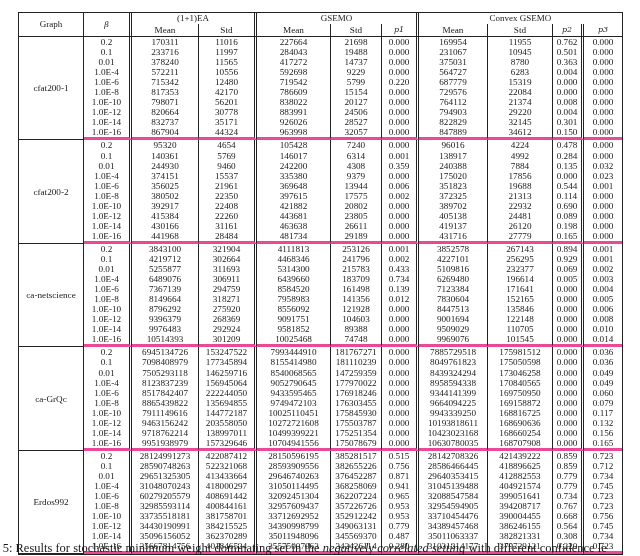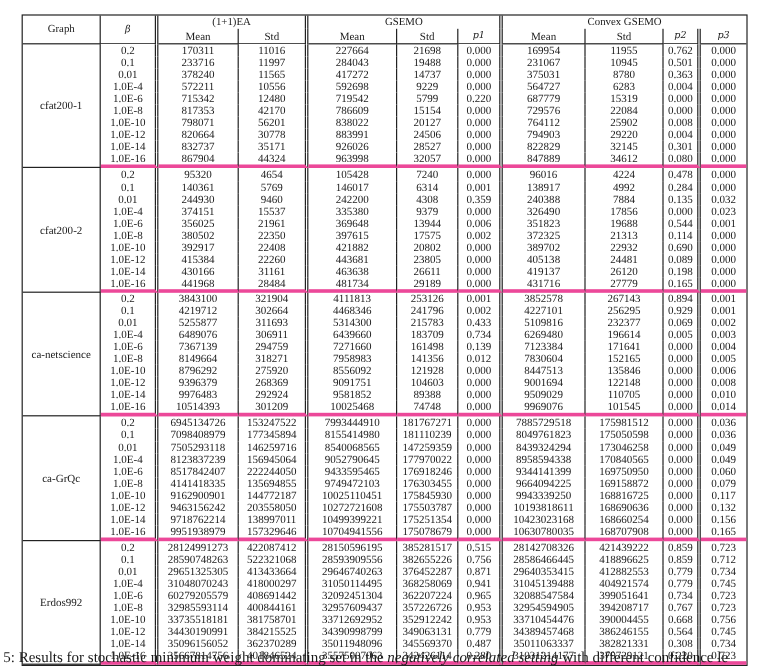--- a/index.html
+++ b/index.html
@@ -136,21 +136,21 @@
         <td class=" b">0.000</td>
       </tr>
       <tr>
         <td class="dbl">1.0E-10</td>
         <td class="br">798071</td>
         <td class="dbl">56201</td>
         <td class="br">838022</td>
         <td class="br">20127</td>
         <td class="dbl b">0.000</td>
         <td class="br b">764112</td>
-        <td class="br">25902</td>
+        <td class="br">21374</td>
         <td class="dbl b">0.008</td>
         <td class=" b">0.000</td>
       </tr>
       <tr>
         <td class="dbl">1.0E-12</td>
         <td class="br">820664</td>
         <td class="dbl">30778</td>
         <td class="br">883991</td>
         <td class="br">24506</td>
         <td class="dbl b">0.000</td>
@@ -173,21 +173,21 @@
       </tr>
       <tr class="last">
         <td class="dbl">1.0E-16</td>
         <td class="br">867904</td>
         <td class="dbl">44324</td>
         <td class="br">963998</td>
         <td class="br">32057</td>
         <td class="dbl b">0.000</td>
         <td class="br b">847889</td>
         <td class="br">34612</td>
-        <td class="dbl">0.080</td>
+        <td class="dbl">0.150</td>
         <td class=" b">0.000</td>
       </tr>
       <tr>
         <td rowspan="10" class="br graph-cell">cfat200-2</td>
         <td class="dbl">0.2</td>
         <td class="br b">95320</td>
         <td class="dbl">4654</td>
         <td class="br">105428</td>
         <td class="br">7240</td>
         <td class="dbl b">0.000</td>
@@ -220,21 +220,21 @@
         <td class="dbl">0.135</td>
         <td class=" b">0.032</td>
       </tr>
       <tr>
         <td class="dbl">1.0E-4</td>
         <td class="br">374151</td>
         <td class="dbl">15537</td>
         <td class="br">335380</td>
         <td class="br">9379</td>
         <td class="dbl b">0.000</td>
-        <td class="br b">326490</td>
+        <td class="br b">175020</td>
         <td class="br">17856</td>
         <td class="dbl b">0.000</td>
         <td class=" b">0.023</td>
       </tr>
       <tr>
         <td class="dbl">1.0E-6</td>
         <td class="br">356025</td>
         <td class="dbl">21961</td>
         <td class="br">369648</td>
         <td class="br">13944</td>
@@ -350,21 +350,21 @@
         <td class="dbl">0.734</td>
         <td class="br b">6269480</td>
         <td class="br">196614</td>
         <td class="dbl b">0.005</td>
         <td class=" b">0.003</td>
       </tr>
       <tr>
         <td class="dbl">1.0E-6</td>
         <td class="br">7367139</td>
         <td class="dbl">294759</td>
-        <td class="br">7271660</td>
+        <td class="br">8584520</td>
         <td class="br">161498</td>
         <td class="dbl">0.139</td>
         <td class="br b">7123384</td>
         <td class="br">171641</td>
         <td class="dbl b">0.000</td>
         <td class=" b">0.004</td>
       </tr>
       <tr>
         <td class="dbl">1.0E-8</td>
         <td class="br">8149664</td>
@@ -481,33 +481,33 @@
         <td class="br">9433595465</td>
         <td class="br">176918246</td>
         <td class="dbl b">0.000</td>
         <td class="br">9344141399</td>
         <td class="br">169750950</td>
         <td class="dbl b">0.000</td>
         <td class="">0.060</td>
       </tr>
       <tr>
         <td class="dbl">1.0E-8</td>
-        <td class="br b">4141418335</td>
+        <td class="br b">8865439822</td>
         <td class="dbl">135694855</td>
         <td class="br">9749472103</td>
         <td class="br">176303455</td>
         <td class="dbl b">0.000</td>
         <td class="br">9664094225</td>
         <td class="br">169158872</td>
         <td class="dbl b">0.000</td>
         <td class="">0.079</td>
       </tr>
       <tr>
         <td class="dbl">1.0E-10</td>
-        <td class="br b">9162900901</td>
+        <td class="br b">7911149616</td>
         <td class="dbl">144772187</td>
         <td class="br">10025110451</td>
         <td class="br">175845930</td>
         <td class="dbl b">0.000</td>
         <td class="br">9943339250</td>
         <td class="br">168816725</td>
         <td class="dbl b">0.000</td>
         <td class="">0.117</td>
       </tr>
       <tr>

